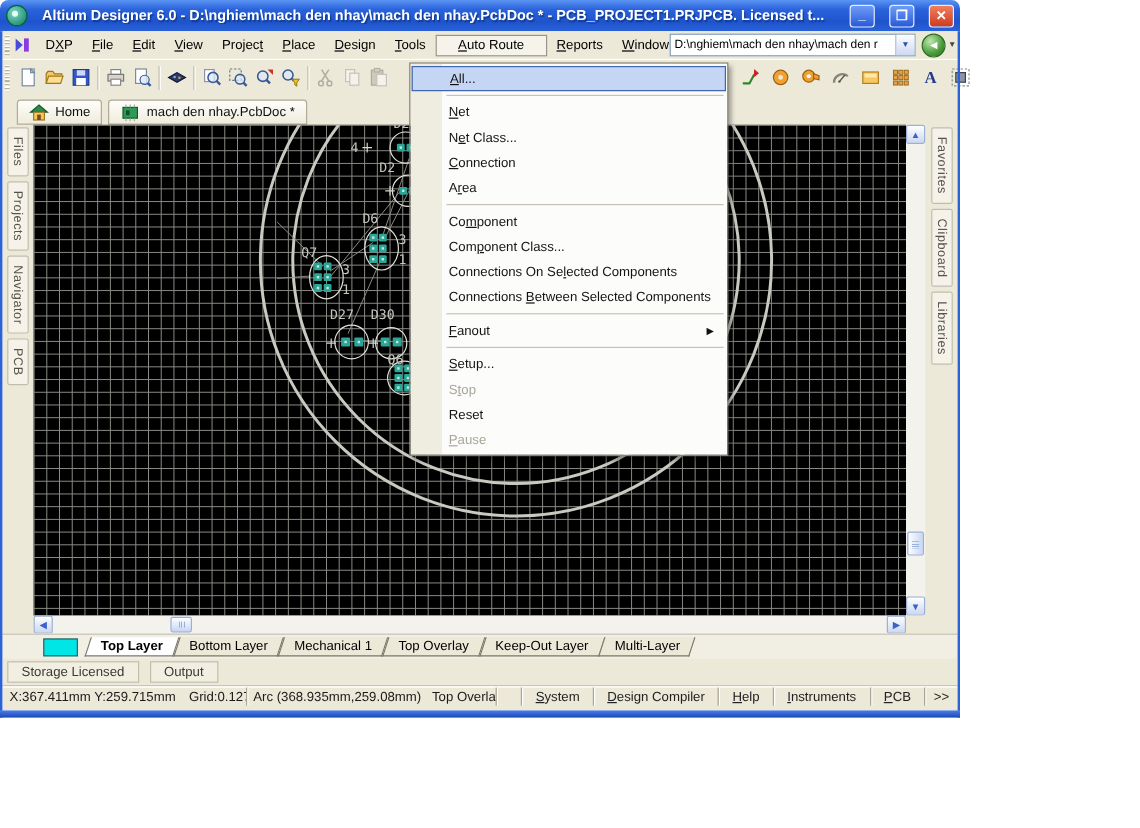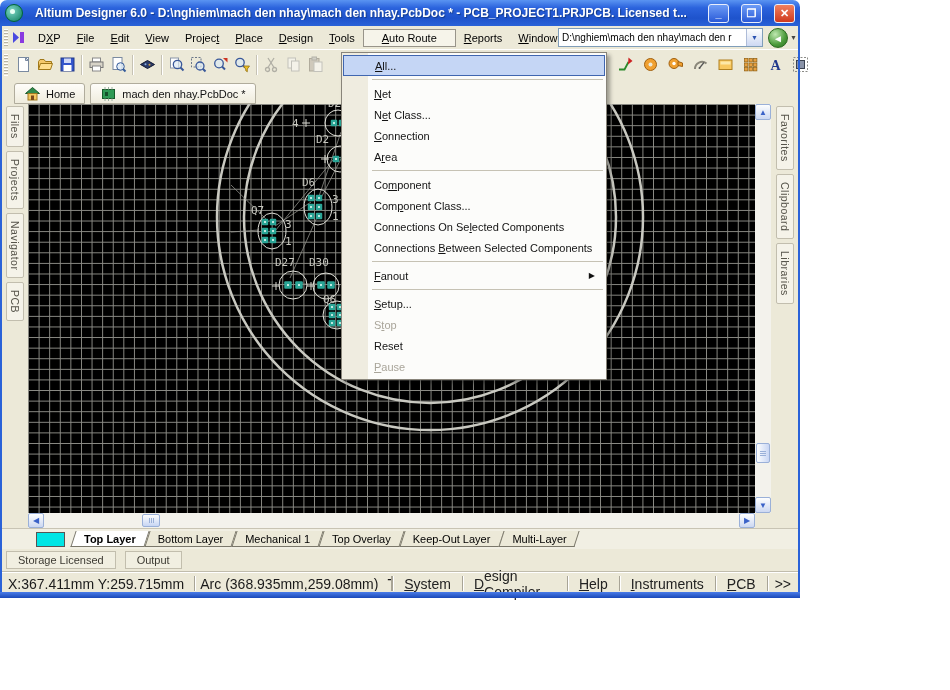--- a/index.html
+++ b/index.html
@@ -72,21 +72,21 @@
   .lb-right{margin-left:auto;display:flex;align-items:center;gap:4px;padding-right:30px;}
   .flatbtn{border:1px solid #b6b2a2;background:#ece9d8;padding:1px 9px;color:#3a3a34;font-size:11px;}
   .mask-icon{display:flex;align-items:center;gap:1px;border:1px solid #c6c2b2;padding:1px 3px;background:#ece9d8;}
   .dot2{width:5px;display:flex;flex-direction:column;gap:2px;}
   .dot2 i{width:5px;height:5px;border-radius:50%;background:#f4e428;border:1px solid #8a7a10;box-sizing:border-box;}
   .tri{font-size:7px;color:#111;}
   
   .panelbar{position:absolute;left:2px;right:2px;top:548px;height:24px;display:flex;align-items:center;gap:9px;padding-left:4px;box-sizing:border-box;}
   .pbtn{border:1px solid #c2bead;background:#f1efe1;padding:2px 11px;font-size:11px;color:#3c3a32;}
   
-  .statusbar{position:absolute;left:2px;right:2px;top:572px;height:21px;border-top:1px solid #fff;box-shadow:0 -1px 0 #c0bcac;display:flex;align-items:center;font-size:14px;color:#1a1a1a;}
+  .statusbar{position:absolute;left:2px;right:2px;top:572px;height:21px;border-top:1px solid #fff;box-shadow:0 -1px 0 #c0bcac;display:flex;font-size:11px;color:#1a1a1a;}
   .scell{height:15px;display:flex;align-items:center;border-right:1px solid #a8a496;box-shadow:1px 0 0 #fff;white-space:nowrap;overflow:hidden;box-sizing:border-box;}
   .scell1{width:204px;padding-left:6px;}
   .scell1 .grid{margin-left:11px;}
   .scell2{width:208px;padding-left:5px;}
   .scell2 .layer{margin-left:9px;}
   .sspacer{flex:1;}
   .stbtn{height:15px;display:flex;align-items:center;padding:0 11px;border-left:1px solid #a8a496;box-shadow:inset 1px 0 0 #fff;color:#222;}
   .stbtn u{text-decoration:underline;}
   
   .menupop{position:absolute;left:341px;top:52px;width:266px;z-index:50;font-size:11px;color:#141414;

